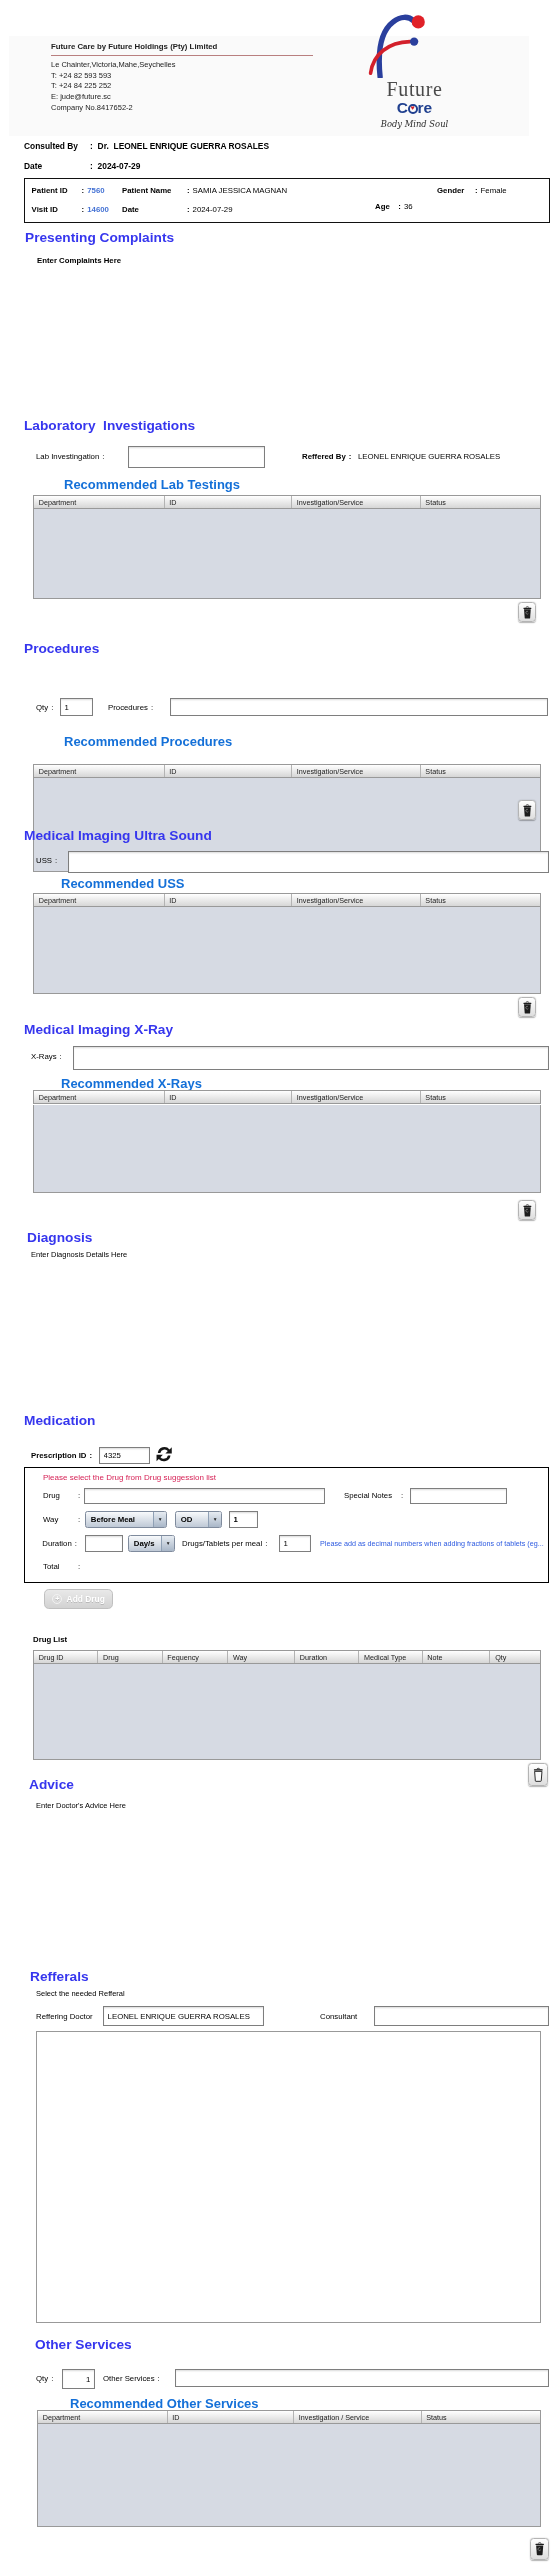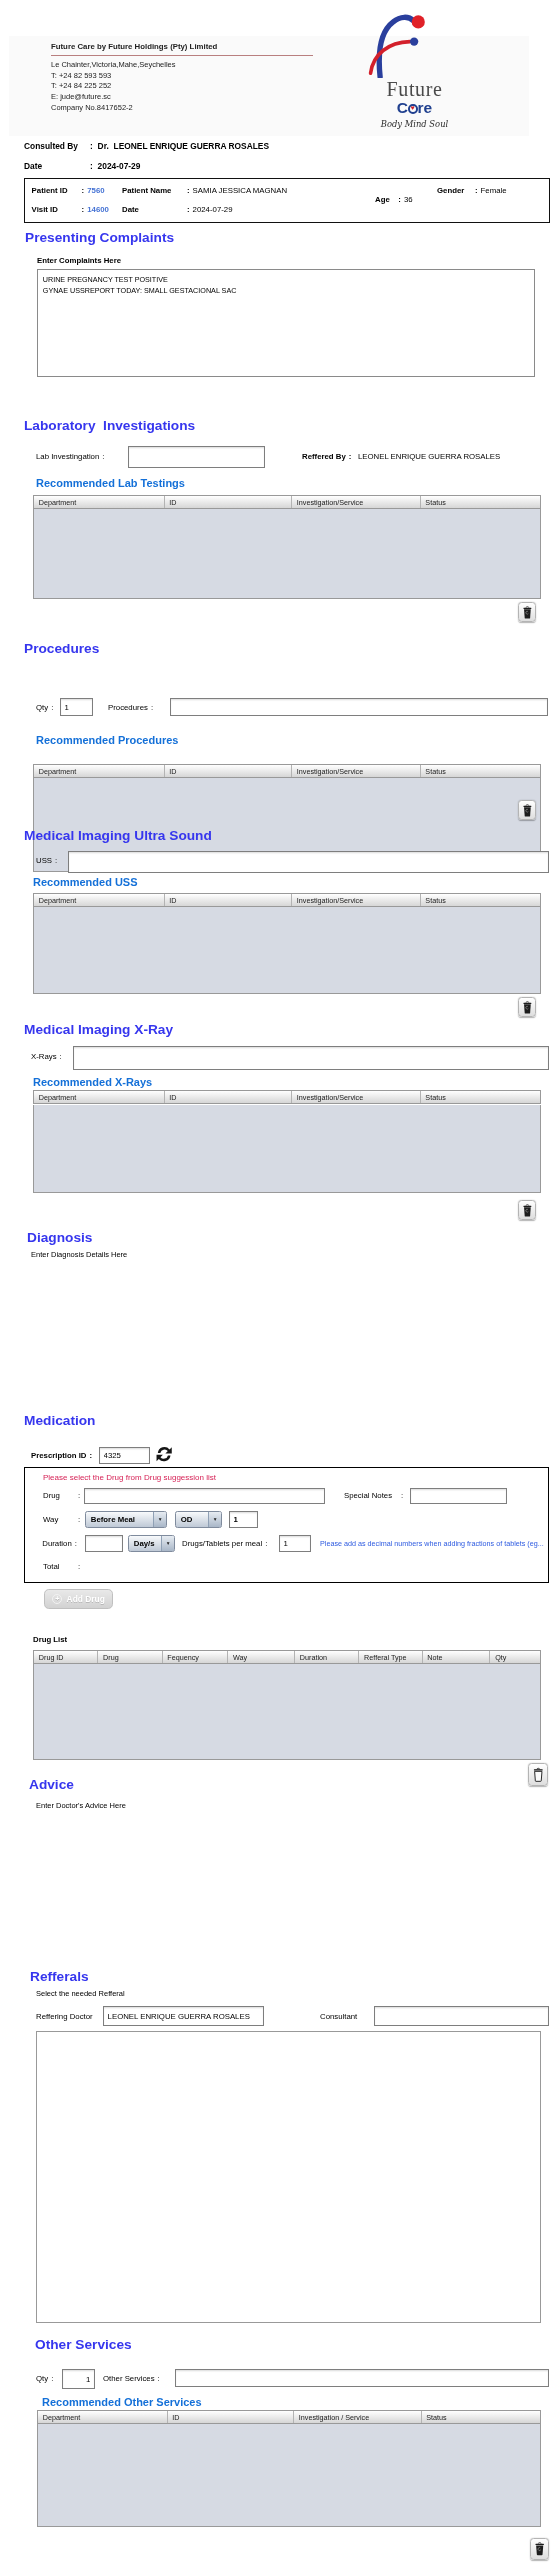--- a/index.html
+++ b/index.html
@@ -13,21 +13,21 @@
   .logo-word { font-family:"Liberation Serif", serif; font-size:20px; color:#4a4a4a; text-align:center; letter-spacing:0.6px; }
   .logo-care { font-size:15.5px; font-weight:bold; color:#20408f; text-align:center; }
   .care-o { display:inline-block; width:9.6px; height:9.6px; border:2.4px solid #20408f; border-radius:50%; position:relative; top:0.6px; }
   .care-heart { position:absolute; left:0; right:0; top:-1.8px; font-size:6.6px; color:#d42027; text-align:center; line-height:8.4px; }
   .logo-tag { font-family:"DejaVu Serif", serif; font-style:italic; font-size:8.4px; color:#2b2b2b; text-align:center; }
   .bold-line { font-size:8.4px; font-weight:bold; display:flex; }
   .sec-title { color:#3636ee; font-weight:bold; font-size:13.7px; white-space:pre-wrap; }
   .lbl-b { font-size:7.8px; font-weight:bold; }
   .lbl { font-size:7.8px; }
   .lbl-sm { font-size:7.5px; }
-  .link { color:#1470d8; font-weight:bold; font-size:11px; cursor:pointer; }
+  .link { color:#1470d8; font-weight:bold; font-size:13px; cursor:pointer;margin-left:28px; }
   .blue-val { color:#4472d4; font-weight:bold; }
   .field { display:flex; font-size:7.8px; }
   .field .fl { font-weight:bold; }
   .field .c { margin:0 3px; font-weight:bold; }
   input, textarea { font-family:"Liberation Sans", sans-serif; }
   .inp { background:#fff; border:0.6px solid #7e7e7e; box-shadow:inset 0 1.2px 1.2px rgba(0,0,0,0.12); font-size:7.8px; padding:1.2px 3.6px; }
   .memo { background:#fff; border:0.6px solid #8a8a8a; font-size:7.2px; padding:3.6px 4.8px; resize:none; overflow:hidden; line-height:1.55; }
   .thead { display:flex; background:linear-gradient(#ffffff,#d6d6d6); border:0.6px solid #999; }
   .th { font-size:7.2px; color:#1a1a1a; padding:2.4px 0 0 4.8px; border-right:0.6px solid #b3b3b3; overflow:hidden; white-space:nowrap; }
   .th:last-child { border-right:none; }
@@ -87,21 +87,21 @@
     <div class="field abs" style="left:6.6px; top:6.6px;">
       <span class="fl" style="width:47px;">Patient ID</span>
       <span class="c">:</span>
       <span class="blue-val">7560</span>
     </div>
     <div class="field abs" style="left:97px; top:6.6px;">
       <span class="fl" style="width:62px;">Patient Name</span>
       <span class="c">:</span>
       <span>SAMIA JESSICA MAGNAN</span>
     </div>
-    <div class="field abs" style="left:350px; top:16px;">
+    <div class="field abs" style="left:350px; top:23px;">
       <span class="fl" style="width:20.3px;">Age</span>
       <span class="c">:</span>
       <span>36</span>
     </div>
     <div class="field abs" style="left:412px; top:6.6px;">
       <span class="fl" style="width:35px;">Gender</span>
       <span class="c">:</span>
       <span>Female</span>
     </div>
     <div class="field abs" style="left:6.6px; top:26px;">
@@ -111,22 +111,20 @@
     </div>
     <div class="field abs" style="left:97px; top:26px;">
       <span class="fl" style="width:62px;">Date</span>
       <span class="c">:</span>
       <span>2024-07-29</span>
     </div>
   </div>
 
   <div class="abs sec-title" style="left:25px; top:230px;">Presenting Complaints</div>
   <div class="abs lbl-b" style="left:37px; top:256px;">Enter Complaints Here</div>
-  <textarea class="abs memo" style="left: 37px; top: 269px; width: 498px; height: 108px;">URINE PREGNANCY TEST POSITIVE
-GYNAE USSREPORT TODAY: SMALL GESTACIONAL SAC</textarea>
 
   <div class="abs sec-title" style="left:24px; top:418px;">Laboratory  Investigations</div>
   <div class="abs field" style="left:36px; top:452px;">
     <span>Lab Investingation</span>
     <span class="c" style="font-weight:normal;">:</span>
   </div>
   <input class="abs inp" style="left: 128px; top: 446px; width: 137px; height: 21.5px;">
   <div class="abs field" style="left:302px; top:452px;">
     <span class="fl">Reffered By</span>
     <span class="c">:</span>
@@ -290,21 +288,21 @@
     </div>
   </div>
 
   <div class="abs lbl-b" style="left:33px; top:1635px;">Drug List</div>
   <div class="abs thead" style="left:33px; top:1650px; width:508px; height:14.3px;">
     <div class="th" style="width:12.7%;">Drug ID</div>
     <div class="th" style="width:12.7%;">Drug</div>
     <div class="th" style="width:13%;">Fequency</div>
     <div class="th" style="width:13.2%;">Way</div>
     <div class="th" style="width:12.7%;">Duration</div>
-    <div class="th" style="width:12.5%;">Refferal Type</div>
+    <div class="th" style="width:12.5%;">Medical Type</div>
     <div class="th" style="width:13.4%;">Note</div>
     <div class="th" style="width:9.8%;">Qty</div>
   </div>
   <div class="abs tbody" style="left:33px; top:1664px; width:508px; height:96px;"></div>
 
   <div class="abs icon-btn" style="left:528px; top:1763px; width:20.3px; height:23px;">
     <svg width="12.6" height="15" viewBox="0 0 24 28">
         <path d="M9.5 4 Q9.5 2.2 12 2.2 Q14.5 2.2 14.5 4" fill="none" stroke="#111" stroke-width="1.5"></path>
         <rect x="3.6" y="4" width="16.8" height="2.4" rx="1" fill="#111"></rect>
         <path d="M5 8 L19 8 L17.6 26 Q17.5 27 16.5 27 L7.5 27 Q6.5 27 6.4 26 Z" fill="#fcfcfc" stroke="#111" stroke-width="1.7"></path>

